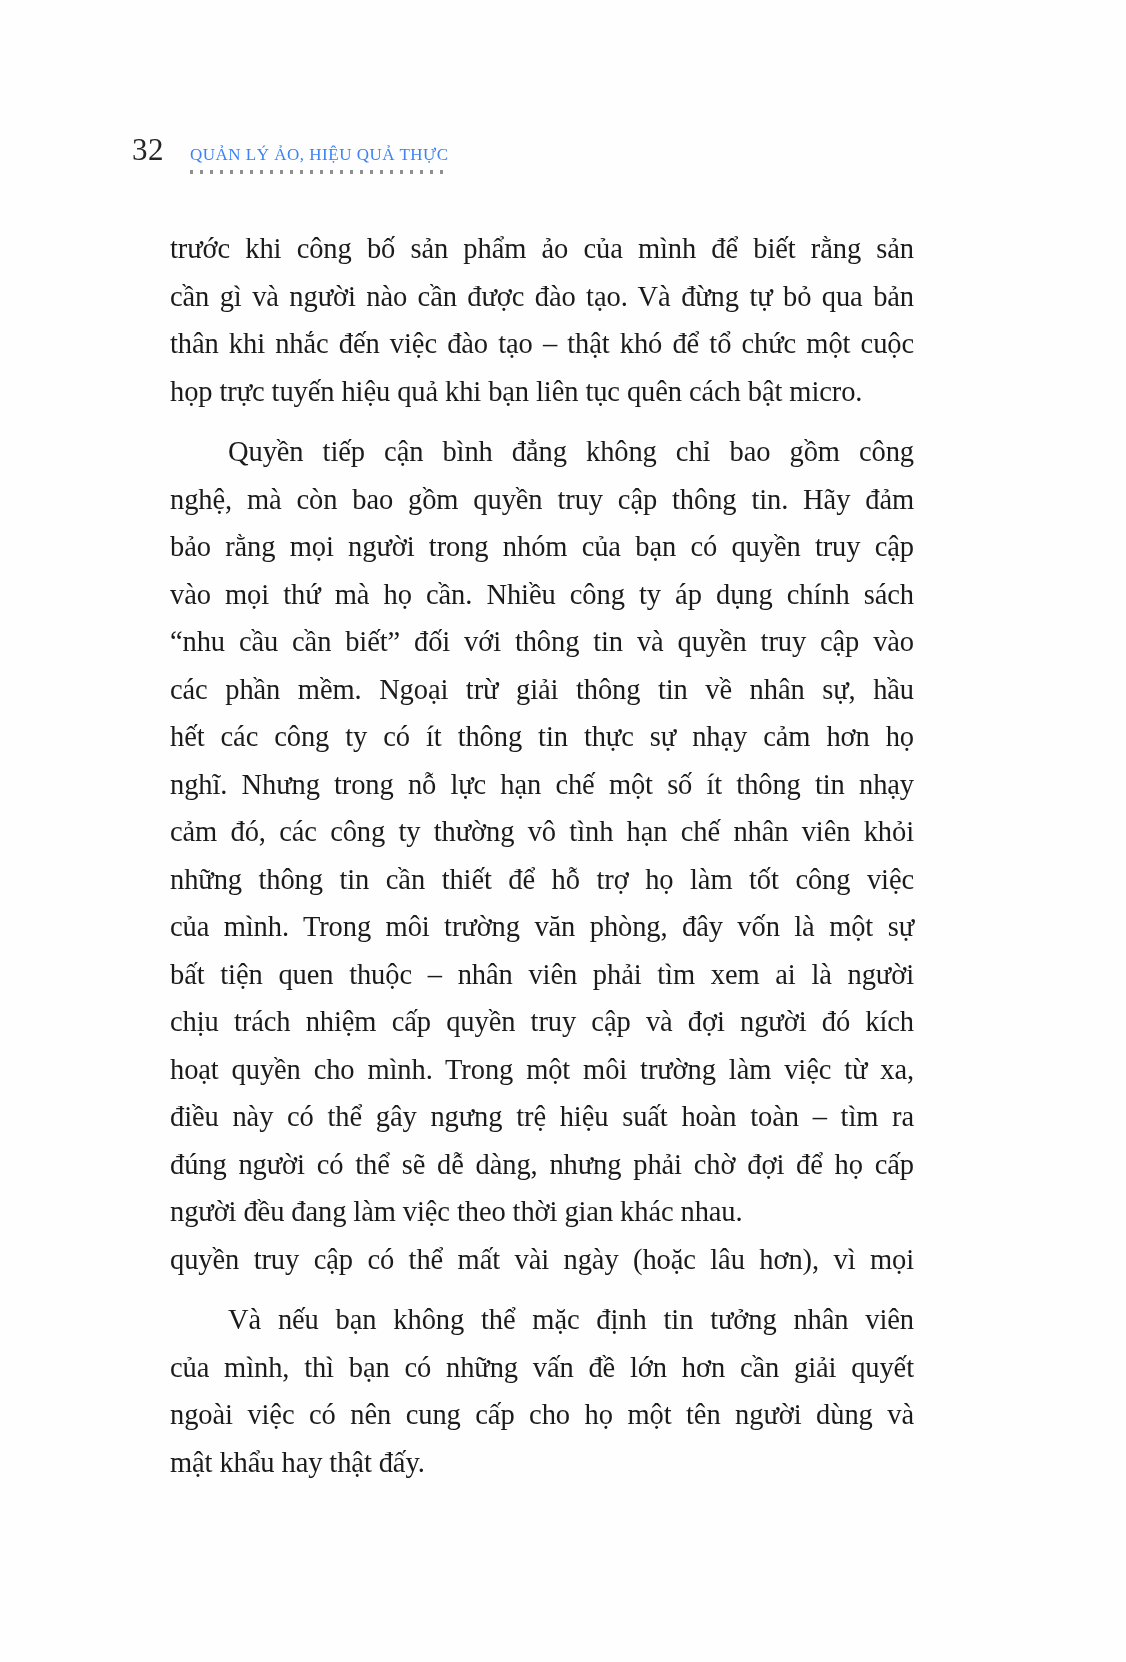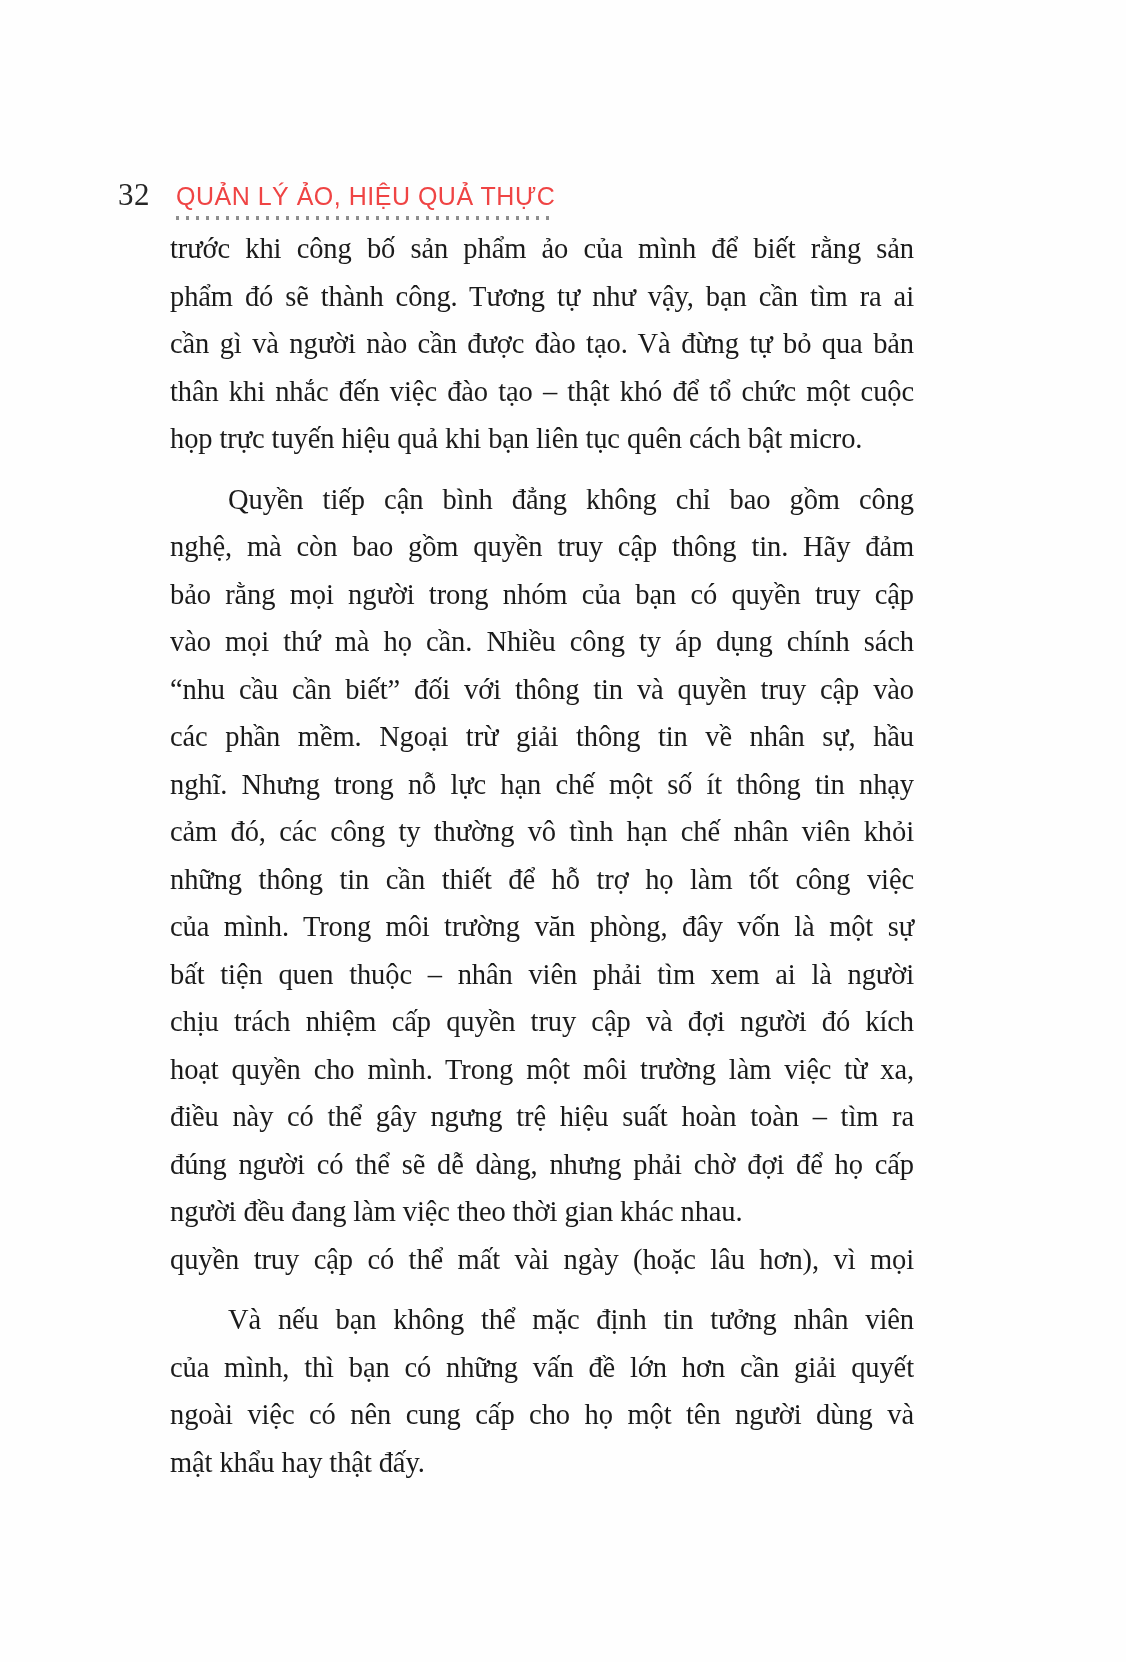--- a/index.html
+++ b/index.html
@@ -12,42 +12,41 @@
     width: 1126px;
     height: 1662px;
     background: #fefefe;
     font-family: "Liberation Serif", serif;
     color: #1b1b1b;
     overflow: hidden;
   }
   
   .header {
     position: absolute;
-    left: 118px;
+    left: 132px;
     top: 132px;
     display: flex;
     align-items: baseline;
     gap: 26px;
-    margin-top: 45px;
   }
   .page-number {
     font-family: "Liberation Serif", serif;
     font-size: 31px;
     color: #262626;
     letter-spacing: 0.5px;
   }
   .running-title-wrap {
     display: inline-block;
   }
   .running-title {
-    font-family: Liberation Sans, sans-serif;
-    font-size: 25px;
+    font-family: Liberation Serif, serif;
+    font-size: 17px;
     font-weight: 400;
     letter-spacing: 0.5px;
-    color: #ef4444;
+    color: #3b82f6;
     white-space: nowrap;
   }
   .dotted-rule {
     margin-top: 5px;
     height: 4px;
     background: repeating-linear-gradient(
       to right,
       #8f8f8f 0px, #8f8f8f 3px,
       transparent 3px, transparent 10px
     );
@@ -86,32 +85,32 @@
     <span class="page-number">32</span>
     <span class="running-title-wrap">
       <span class="running-title">QUẢN LÝ ẢO, HIỆU QUẢ THỰC</span>
       <span class="dotted-rule" style="display:block;"></span>
     </span>
   </div>
 
   <div class="body-text">
       <div class="paragraph">
         <div class="text-line">trước khi công bố sản phẩm ảo của mình để biết rằng sản</div>
-        <div class="text-line">phẩm đó sẽ thành công. Tương tự như vậy, bạn cần tìm ra ai</div>
         <div class="text-line">cần gì và người nào cần được đào tạo. Và đừng tự bỏ qua bản</div>
         <div class="text-line">thân khi nhắc đến việc đào tạo – thật khó để tổ chức một cuộc</div>
         <div class="text-line para-last">họp trực tuyến hiệu quả khi bạn liên tục quên cách bật micro.</div>
       </div>
       <div class="paragraph">
         <div class="text-line first-indent">Quyền tiếp cận bình đẳng không chỉ bao gồm công</div>
         <div class="text-line">nghệ, mà còn bao gồm quyền truy cập thông tin. Hãy đảm</div>
         <div class="text-line">bảo rằng mọi người trong nhóm của bạn có quyền truy cập</div>
         <div class="text-line">vào mọi thứ mà họ cần. Nhiều công ty áp dụng chính sách</div>
         <div class="text-line">“nhu cầu cần biết” đối với thông tin và quyền truy cập vào</div>
         <div class="text-line">các phần mềm. Ngoại trừ giải thông tin về nhân sự, hầu</div>
+        <div class="text-line">hết các công ty có ít thông tin thực sự nhạy cảm hơn họ</div>
         <div class="text-line">nghĩ. Nhưng trong nỗ lực hạn chế một số ít thông tin nhạy</div>
         <div class="text-line">cảm đó, các công ty thường vô tình hạn chế nhân viên khỏi</div>
         <div class="text-line">những thông tin cần thiết để hỗ trợ họ làm tốt công việc</div>
         <div class="text-line">của mình. Trong môi trường văn phòng, đây vốn là một sự</div>
         <div class="text-line">bất tiện quen thuộc – nhân viên phải tìm xem ai là người</div>
         <div class="text-line">chịu trách nhiệm cấp quyền truy cập và đợi người đó kích</div>
         <div class="text-line">hoạt quyền cho mình. Trong một môi trường làm việc từ xa,</div>
         <div class="text-line">điều này có thể gây ngưng trệ hiệu suất hoàn toàn – tìm ra</div>
         <div class="text-line">đúng người có thể sẽ dễ dàng, nhưng phải chờ đợi để họ cấp</div>
         <div class="text-line para-last">người đều đang làm việc theo thời gian khác nhau.</div>

